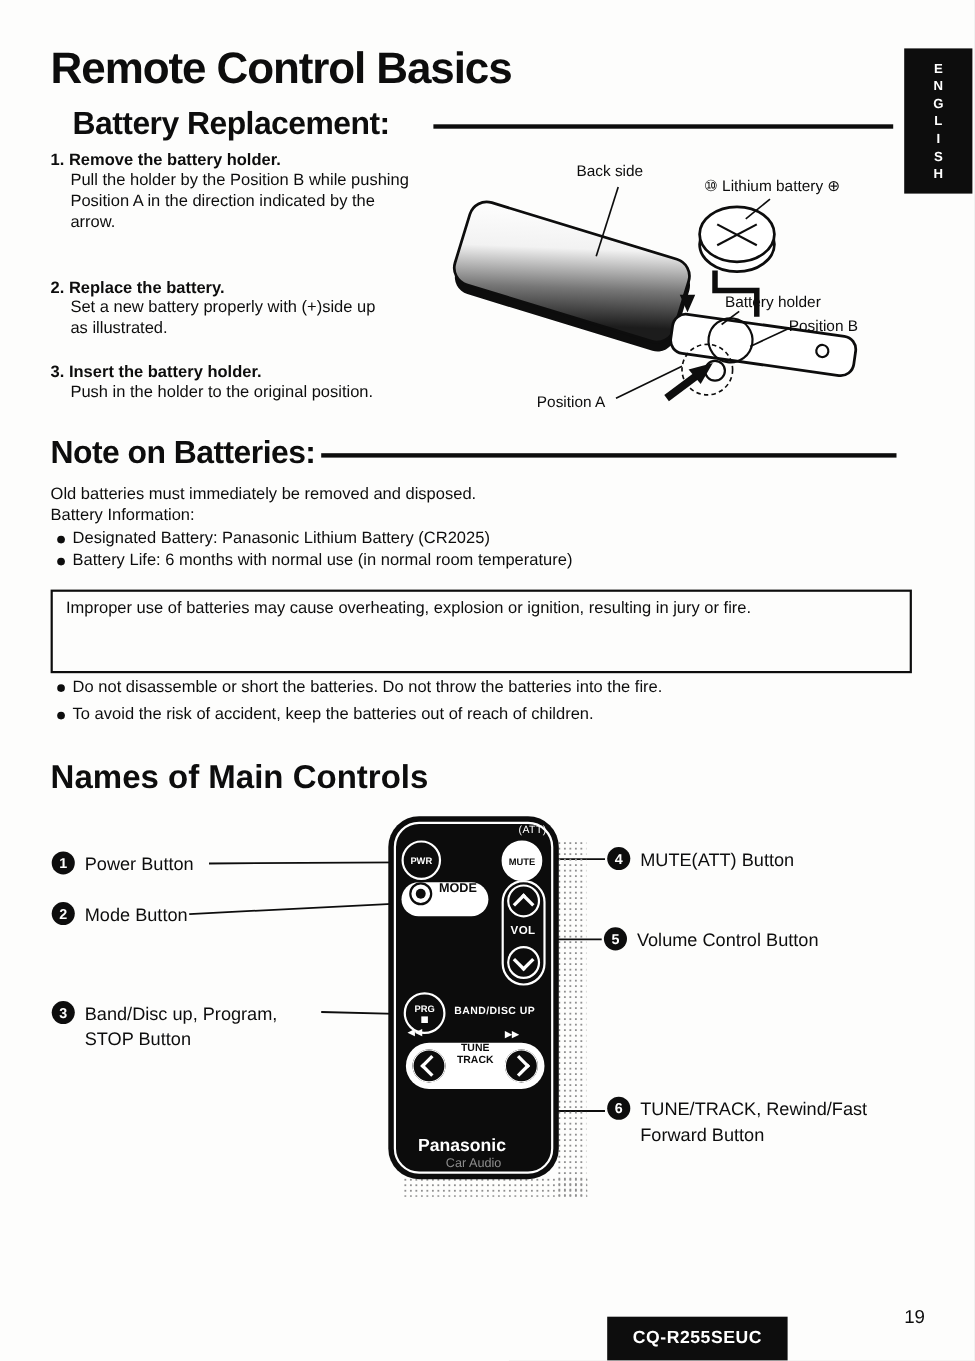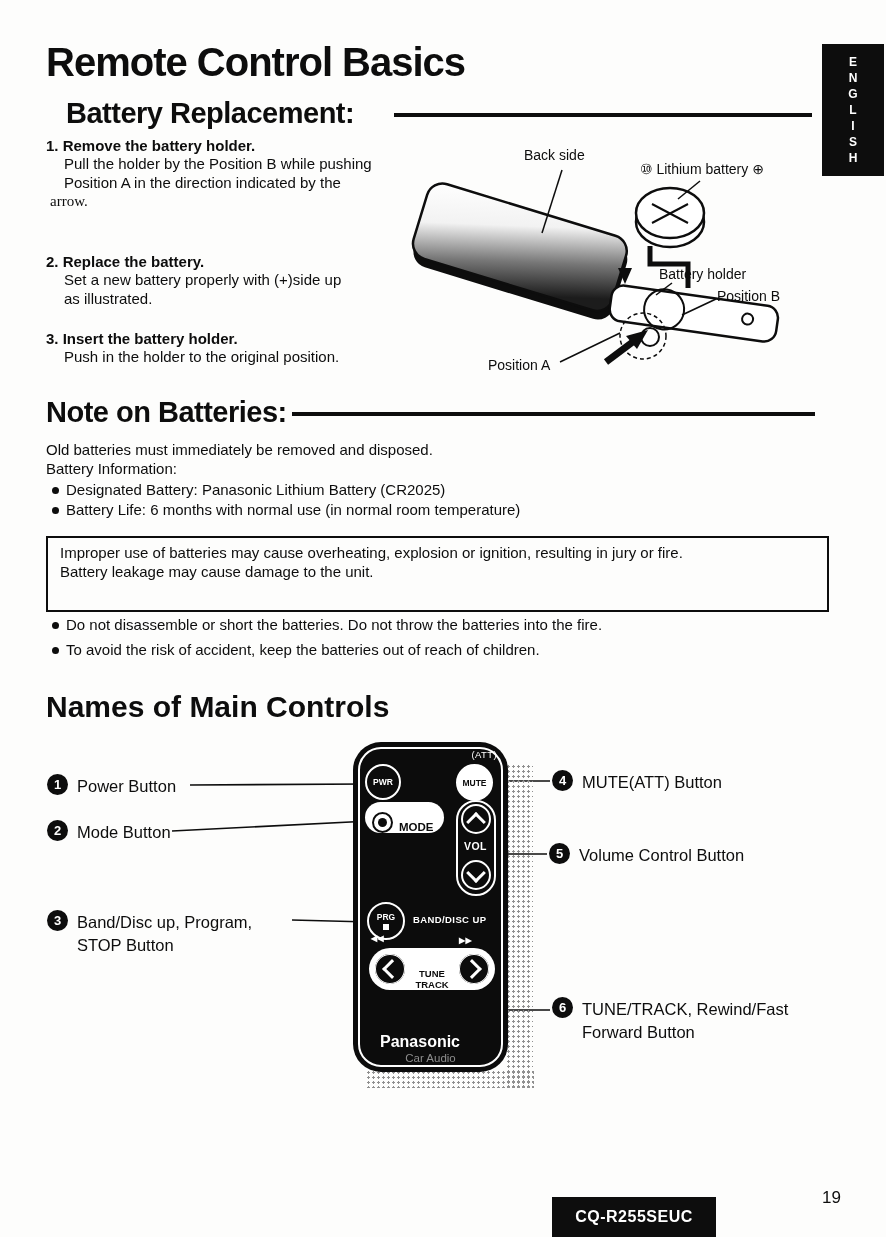--- a/index.html
+++ b/index.html
@@ -22,38 +22,38 @@
   #remote-body{left:353px;top:742px;width:155px;height:330px;background:#0c0c0c;border-radius:28px;}
   #remote-inner{position:absolute;left:5px;top:5px;right:5px;bottom:5px;border:2.5px solid #fff;border-radius:23px;}
   .shadow{background-image:radial-gradient(circle,#8f8f8f 1px,transparent 1.3px);background-size:5px 5px;}
   .rbtn{position:absolute;border-radius:50%;background:#0c0c0c;border:2.5px solid #fff;color:#fff;
         display:flex;flex-direction:column;align-items:center;justify-content:center;box-sizing:border-box;}
   .chev{display:block;width:11px;height:11px;border-left:3px solid #fff;border-top:3px solid #fff;}
   .chev.up{transform:rotate(45deg) ;margin-top:5px;}
   .chev.down{transform:rotate(225deg);margin-bottom:5px;}
   .chev.left{transform:rotate(-45deg);margin-left:4px;}
   .chev.right{transform:rotate(135deg);margin-right:4px;}
-  .white-pill{position:absolute;background:#fff;color:#0c0c0c;border-radius:18px;display:flex;align-items:flex-end;}
+  .white-pill{position:absolute;background:#fff;color:#0c0c0c;border-radius:18px;display:flex;align-items:flex-start;}
   .remote-small{font-size:9.5px;font-weight:700;color:#fff;letter-spacing:0.4px;}
   svg{display:block;}
 </style>
 </head>
 <body>
 
 <div id="page">
 
   <div class="abs h1" style="left:46px;top:40px;">Remote Control Basics</div>
   <div class="abs h2" style="left:46px;top:97px;margin-left:20px;">Battery Replacement:</div>
   <div class="abs rule" style="left:394px;top:113px;width:418px;"></div>
 
   <div class="abs" style="left:46px;top:137px;width:380px;">
     <div class="step-title">1. Remove the battery holder.</div>
     <div class="body-line" style="margin-left:18px;">Pull the holder by the Position B while pushing</div>
     <div class="body-line" style="margin-left:18px;">Position A in the direction indicated by the</div>
-    <div class="body-line" style="margin-left:4px;font-family:Liberation Serif, serif;">arrow.</div>
+    <div class="body-line" style="margin-left:18px;">arrow.</div>
   </div>
   <div class="abs" style="left:46px;top:253px;width:380px;">
     <div class="step-title">2. Replace the battery.</div>
     <div class="body-line" style="margin-left:18px;">Set a new battery properly with (+)side up</div>
     <div class="body-line" style="margin-left:18px;">as illustrated.</div>
   </div>
   <div class="abs" style="left:46px;top:330px;width:380px;">
     <div class="step-title">3. Insert the battery holder.</div>
     <div class="body-line" style="margin-left:18px;">Push in the holder to the original position.</div>
   </div>
@@ -114,21 +114,20 @@
   <div class="abs rule" style="left:292px;top:412px;width:523px;"></div>
   <div class="abs body-line" style="left:46px;top:440px;">Old batteries must immediately be removed and disposed.</div>
   <div class="abs body-line" style="left:46px;top:459px;">Battery Information:</div>
   <div class="abs dot" style="left:52px;top:487px;"></div>
   <div class="abs body-line" style="left:66px;top:480px;">Designated Battery: Panasonic Lithium Battery (CR2025)</div>
   <div class="abs dot" style="left:52px;top:507px;"></div>
   <div class="abs body-line" style="left:66px;top:500px;">Battery Life: 6 months with normal use (in normal room temperature)</div>
 
   <div class="abs caution-box" style="left:46px;top:536px;width:755px;height:62px;padding:5px 12px;">
     <div class="body-line">Improper use of batteries may cause overheating, explosion or ignition, resulting in jury or fire.</div>
-    <div class="body-line">Battery leakage may cause damage to the unit.</div>
   </div>
   <div class="abs dot" style="left:52px;top:622px;"></div>
   <div class="abs body-line" style="left:66px;top:615px;">Do not disassemble or short the batteries. Do not throw the batteries into the fire.</div>
   <div class="abs dot" style="left:52px;top:647px;"></div>
   <div class="abs body-line" style="left:66px;top:640px;">To avoid the risk of accident, keep the batteries out of reach of children.</div>
 
   <div class="abs h3" style="left:46px;top:690px;">Names of Main Controls</div>
 
   <svg class="abs" style="left:0;top:0;pointer-events:none;" width="886" height="1237" viewBox="0 0 886 1237">
     <g stroke="#0d0d0d" stroke-width="1.6" fill="none">

